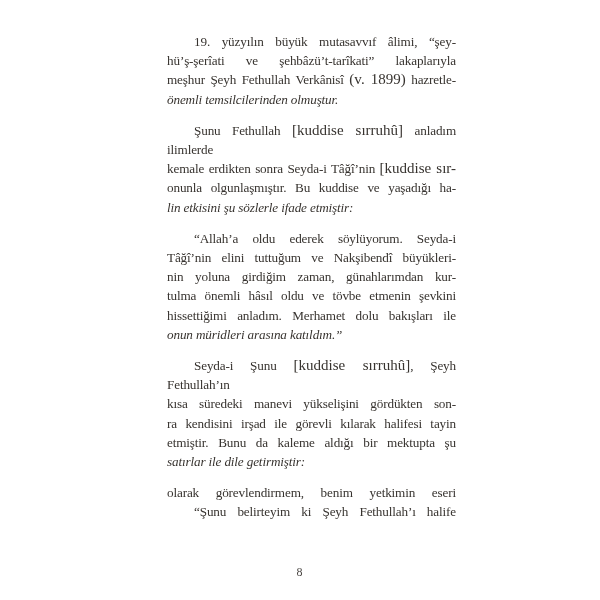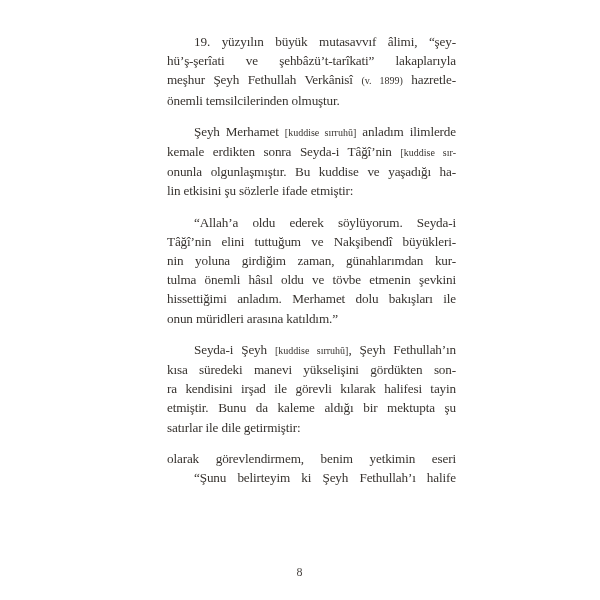--- a/index.html
+++ b/index.html
@@ -32,26 +32,27 @@
   .line {
     text-align: justify;
     text-align-last: justify;
     white-space: normal;
   }
   .line.indent {
     text-indent: 27px;
   }
   .line.flush {
     text-align-last: left;
+    font-style: italic;
   }
   .seg {
     
   }
   .small-note {
-    font-size: 10px;
+    font-size: 15px;
     letter-spacing: 0;
   }
   .page-number {
     position: absolute;
     top: 565px;
     left: 155px;
     width: 289px;
     text-align: center;
     font-size: 12px;
     color: #4c4845;
@@ -62,35 +63,35 @@
 
 <div class="sheet">
   <div class="text-block">
       <div class="paragraph">
         <div class="line indent"><span class="seg">19. yüzyılın büyük mutasavvıf âlimi, “şey-</span></div>
         <div class="line"><span class="seg">hü’ş-şerîati ve şehbâzü’t-tarîkati” lakaplarıyla</span></div>
         <div class="line"><span class="seg">meşhur Şeyh Fethullah Verkânisî </span><span class="seg small-note">(v. 1899)</span><span class="seg"> hazretle-</span></div>
         <div class="line flush"><span class="seg">önemli temsilcilerinden olmuştur.</span></div>
       </div>
       <div class="paragraph">
-        <div class="line indent"><span class="seg">Şeyh Merhamet </span><span class="seg small-note">[kuddise sırruhû]</span><span class="seg"> anladım ilimlerde</span></div>
+        <div class="line indent"><span class="seg">Şunu Fethullah </span><span class="seg small-note">[kuddise sırruhû]</span><span class="seg"> anladım ilimlerde</span></div>
         <div class="line"><span class="seg">kemale erdikten sonra Seyda-i Tâğî’nin </span><span class="seg small-note">[kuddise sır-</span></div>
         <div class="line"><span class="seg">onunla olgunlaşmıştır. Bu kuddise ve yaşadığı ha-</span></div>
         <div class="line flush"><span class="seg">lin etkisini şu sözlerle ifade etmiştir:</span></div>
       </div>
       <div class="paragraph">
         <div class="line indent"><span class="seg">“Allah’a oldu ederek söylüyorum. Seyda-i</span></div>
         <div class="line"><span class="seg">Tâğî’nin elini tuttuğum ve Nakşibendî büyükleri-</span></div>
         <div class="line"><span class="seg">nin yoluna girdiğim zaman, günahlarımdan kur-</span></div>
         <div class="line"><span class="seg">tulma önemli hâsıl oldu ve tövbe etmenin şevkini</span></div>
         <div class="line"><span class="seg">hissettiğimi anladım. Merhamet dolu bakışları ile</span></div>
         <div class="line flush"><span class="seg">onun müridleri arasına katıldım.”</span></div>
       </div>
       <div class="paragraph">
-        <div class="line indent"><span class="seg">Seyda-i Şeyh </span><span class="seg small-note">[kuddise sırruhû]</span><span class="seg">, Şeyh Fethullah’ın</span></div>
+        <div class="line indent"><span class="seg">Seyda-i Şunu </span><span class="seg small-note">[kuddise sırruhû]</span><span class="seg">, Şeyh Fethullah’ın</span></div>
         <div class="line"><span class="seg">kısa süredeki manevi yükselişini gördükten son-</span></div>
         <div class="line"><span class="seg">ra kendisini irşad ile görevli kılarak halifesi tayin</span></div>
         <div class="line"><span class="seg">etmiştir. Bunu da kaleme aldığı bir mektupta şu</span></div>
         <div class="line flush"><span class="seg">satırlar ile dile getirmiştir:</span></div>
       </div>
       <div class="paragraph">
         <div class="line"><span class="seg">olarak görevlendirmem, benim yetkimin eseri</span></div>
         <div class="line indent"><span class="seg">“Şunu belirteyim ki Şeyh Fethullah’ı halife</span></div>
       </div>
     </div>

